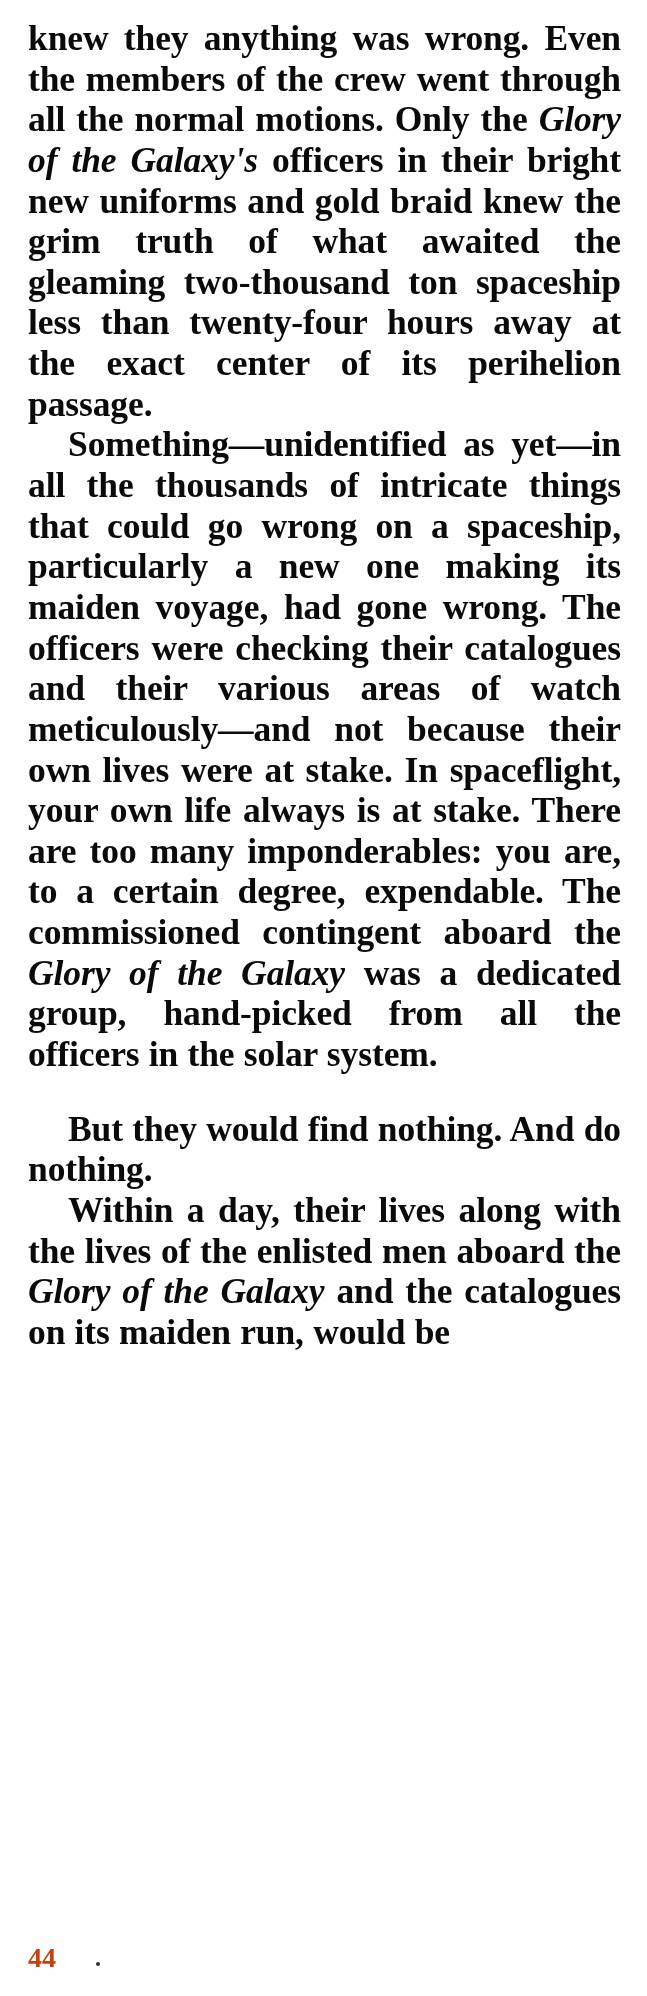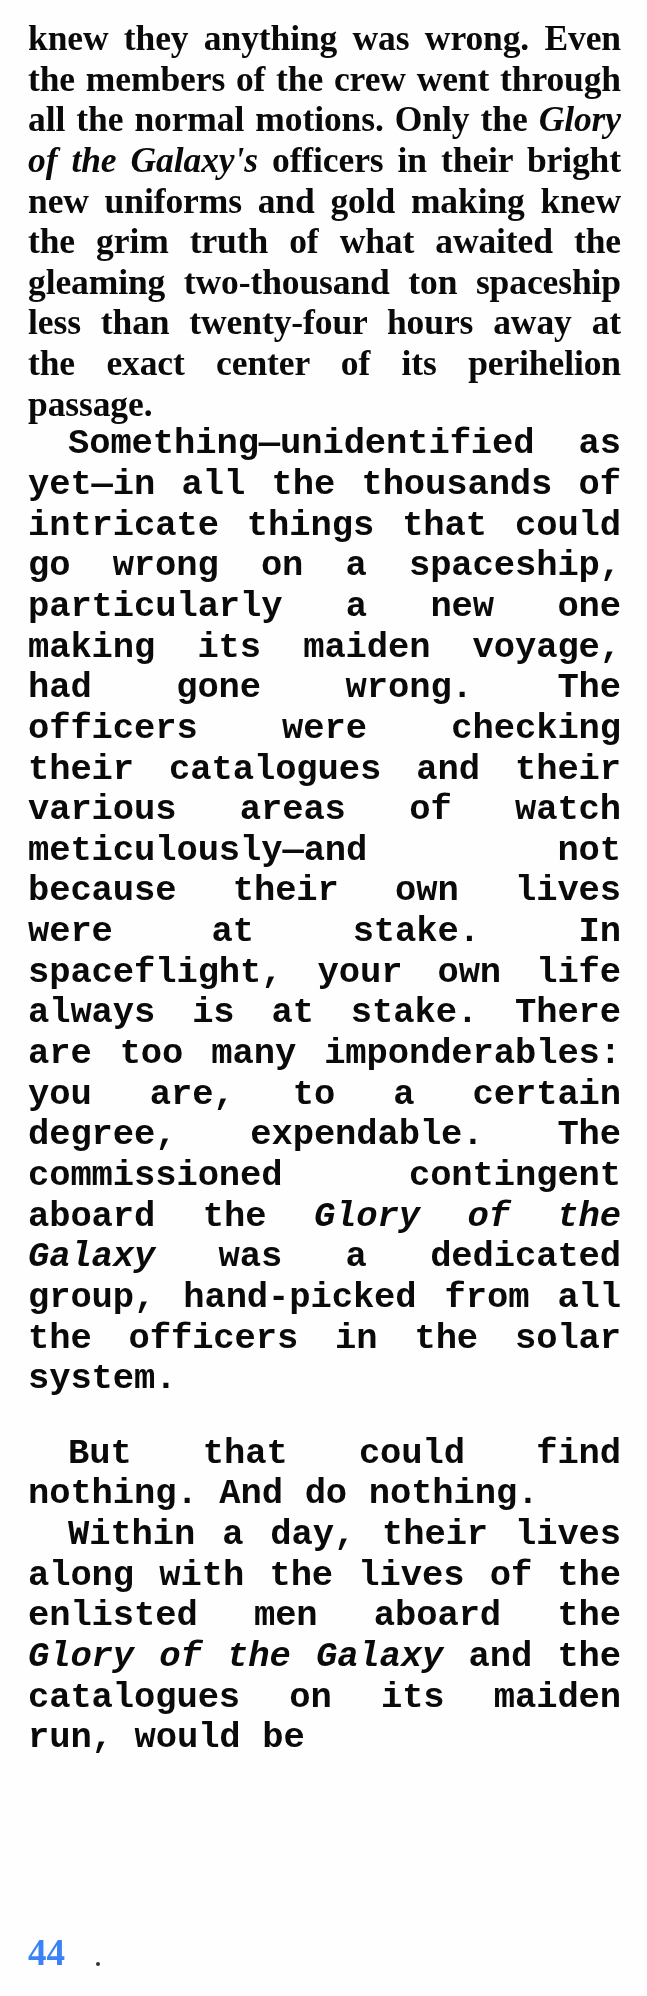--- a/index.html
+++ b/index.html
@@ -31,66 +31,65 @@
     line-height: 1.145;
     text-align: justify;
     text-justify: inter-word;
     font-weight: 700;
     letter-spacing: -0.1px;
     word-spacing: 0.5px;
     -webkit-font-smoothing: none;
   }
   p.para.indent {
     text-indent: 40px;
-    font-family: Liberation Mono, monospace;
   }
   p.para em {
     font-style: italic;
     font-weight: 700;
   }
   .gap {
     height: 34px;
   }
   .folio {
     position: absolute;
     left: 28px;
     bottom: 22px;
-    font-size: 37px;
+    font-size: 28px;
     font-weight: 700;
     font-family: "Liberation Serif", "DejaVu Serif", serif;
-    color: #3b82f6;
+    color: #c2410c;
   }
   .folio-dot {
     position: absolute;
     left: 96px;
     bottom: 30px;
     width: 4px;
     height: 4px;
     background: #333;
     border-radius: 50%;
   }
 </style>
 </head>
 <body>
 
 <div class="page">
   <div class="column">
 
     <p class="para">
-      <span>knew they anything was wrong. Even the members of the crew went through all the normal motions. Only the </span><em>Glory of the Galaxy's</em><span> officers in their bright new uniforms and gold making knew the grim truth of what awaited the gleaming two-thousand ton spaceship less than twenty-four hours away at the exact center of its perihelion passage.</span>
+      <span>knew they anything was wrong. Even the members of the crew went through all the normal motions. Only the </span><em>Glory of the Galaxy's</em><span> officers in their bright new uniforms and gold braid knew the grim truth of what awaited the gleaming two-thousand ton spaceship less than twenty-four hours away at the exact center of its perihelion passage.</span>
     </p>
 
     <p class="para indent">
       <span>Something—unidentified as yet—in all the thousands of intricate things that could go wrong on a spaceship, particularly a new one making its maiden voyage, had gone wrong. The officers were checking their catalogues and their various areas of watch meticulously—and not because their own lives were at stake. In spaceflight, your own life always is at stake. There are too many imponderables: you are, to a certain degree, expendable. The commissioned contingent aboard the </span><em>Glory of the Galaxy</em><span> was a dedicated group, hand-picked from all the officers in the solar system.</span>
     </p>
 
     <div class="gap"></div>
 
     <p class="para indent">
-      <span>But that could find nothing. And do nothing.</span>
+      <span>But they would find nothing. And do nothing.</span>
     </p>
 
     <p class="para indent">
       <span>Within a day, their lives along with the lives of the enlisted men aboard the </span><em>Glory of the Galaxy</em><span> and the catalogues on its maiden run, would be</span>
     </p>
 
   </div>
 
   <div class="folio">44</div>
   <div class="folio-dot"></div>

